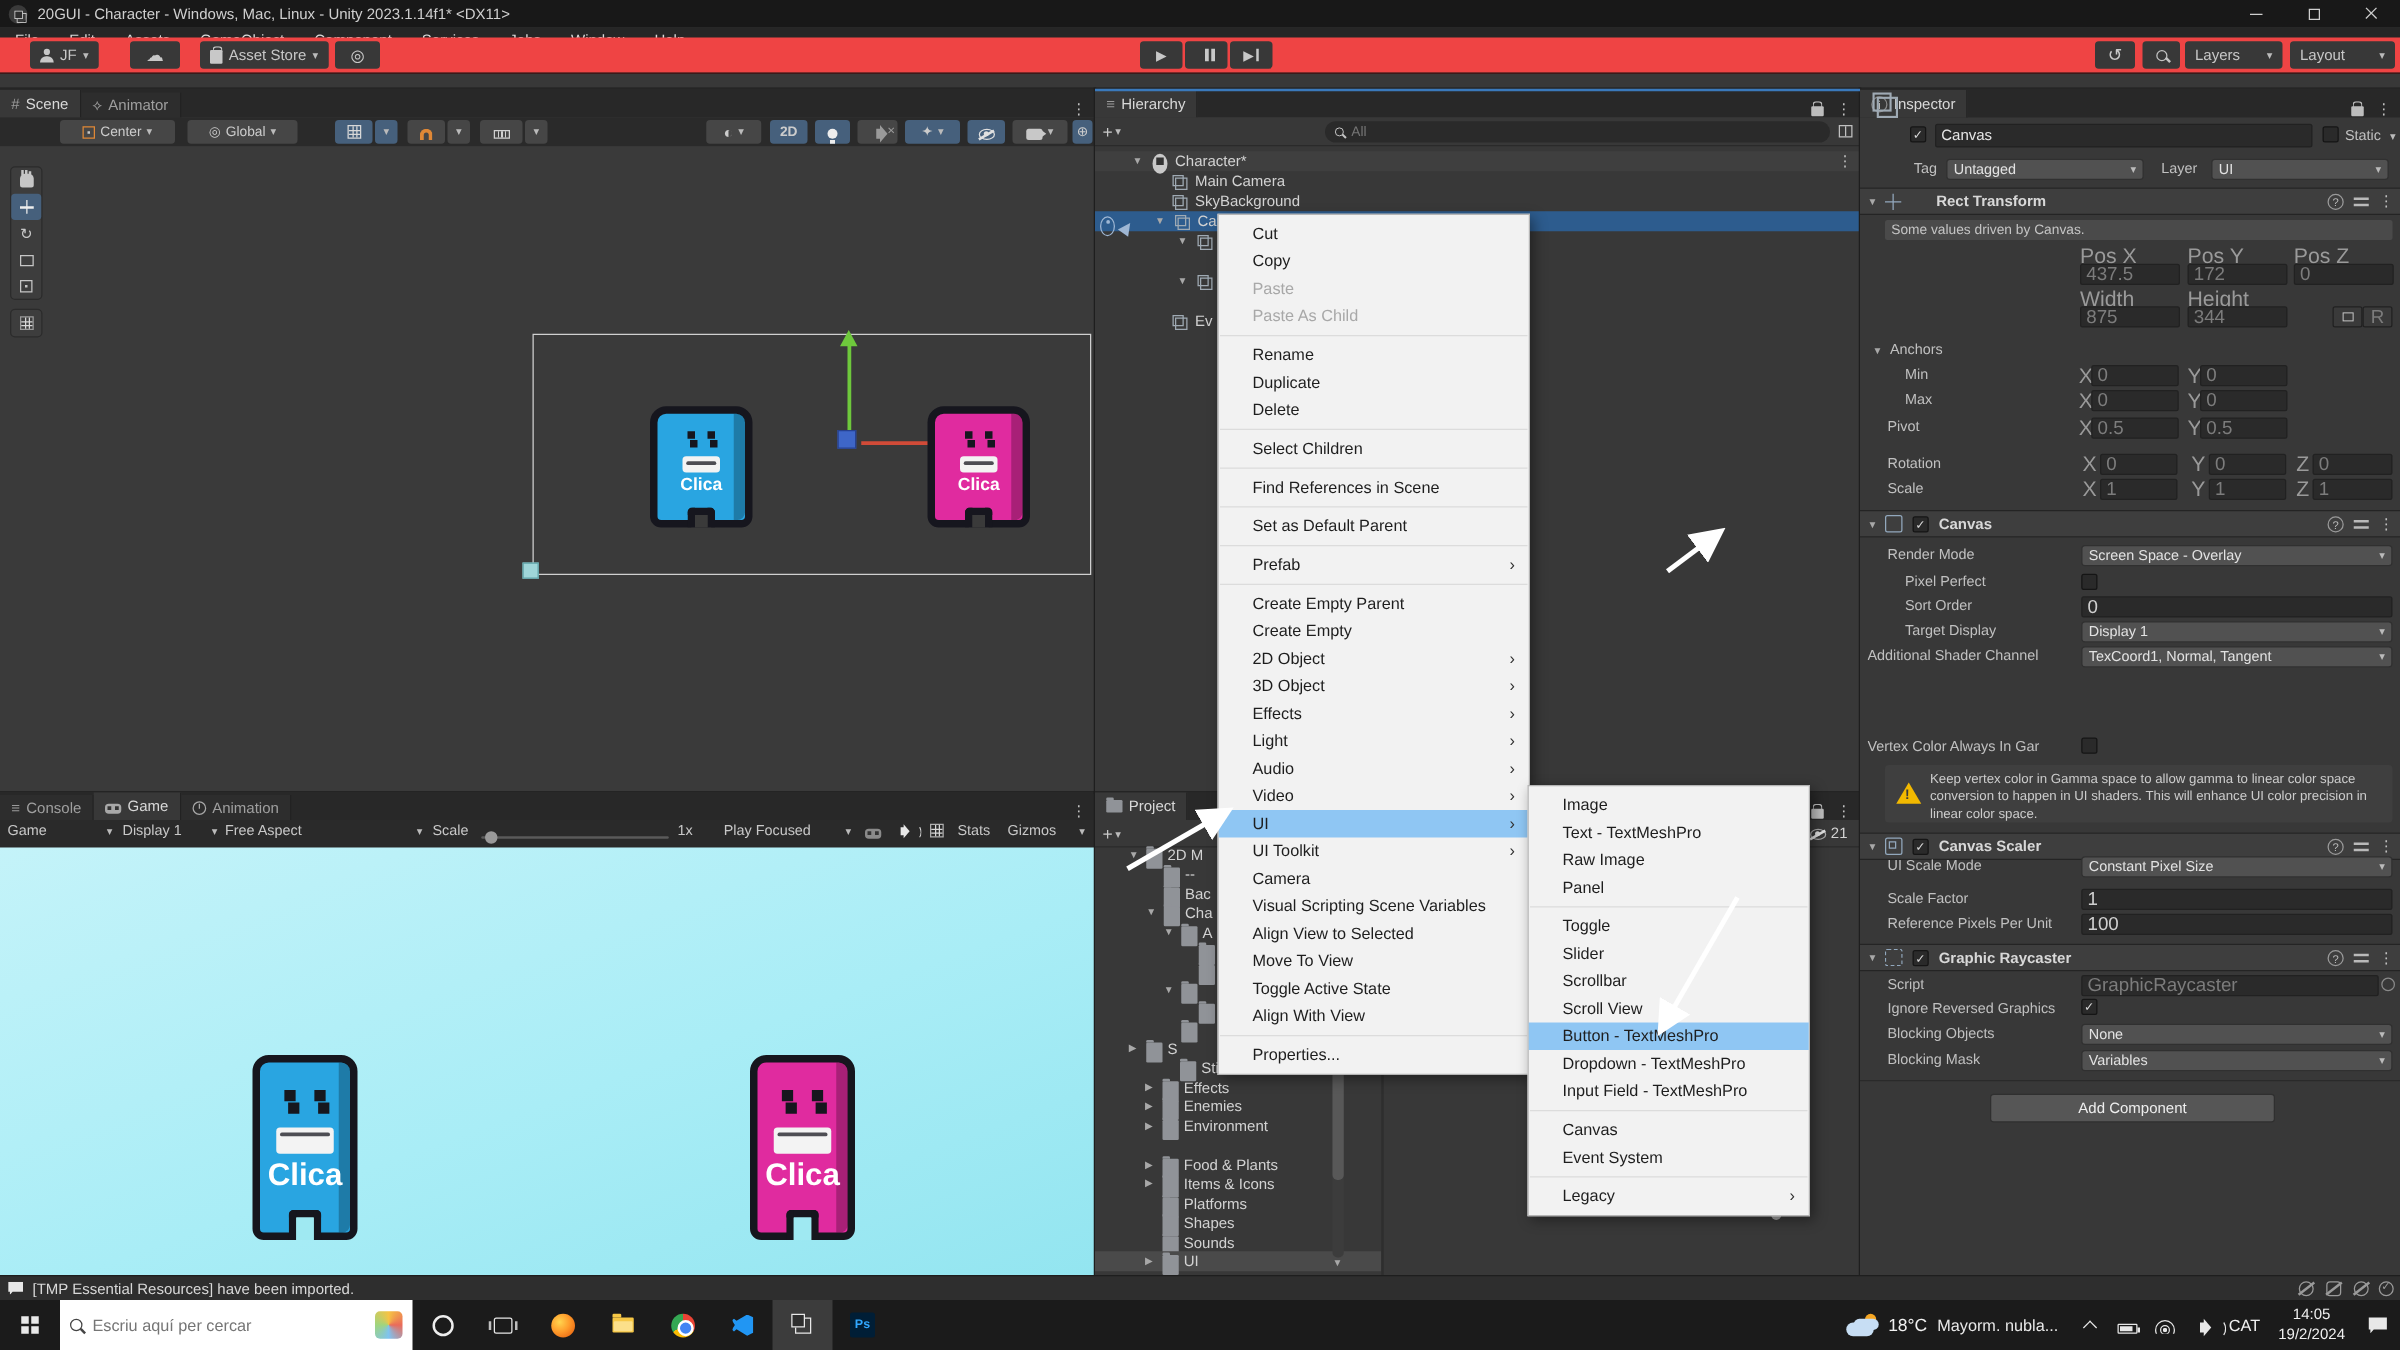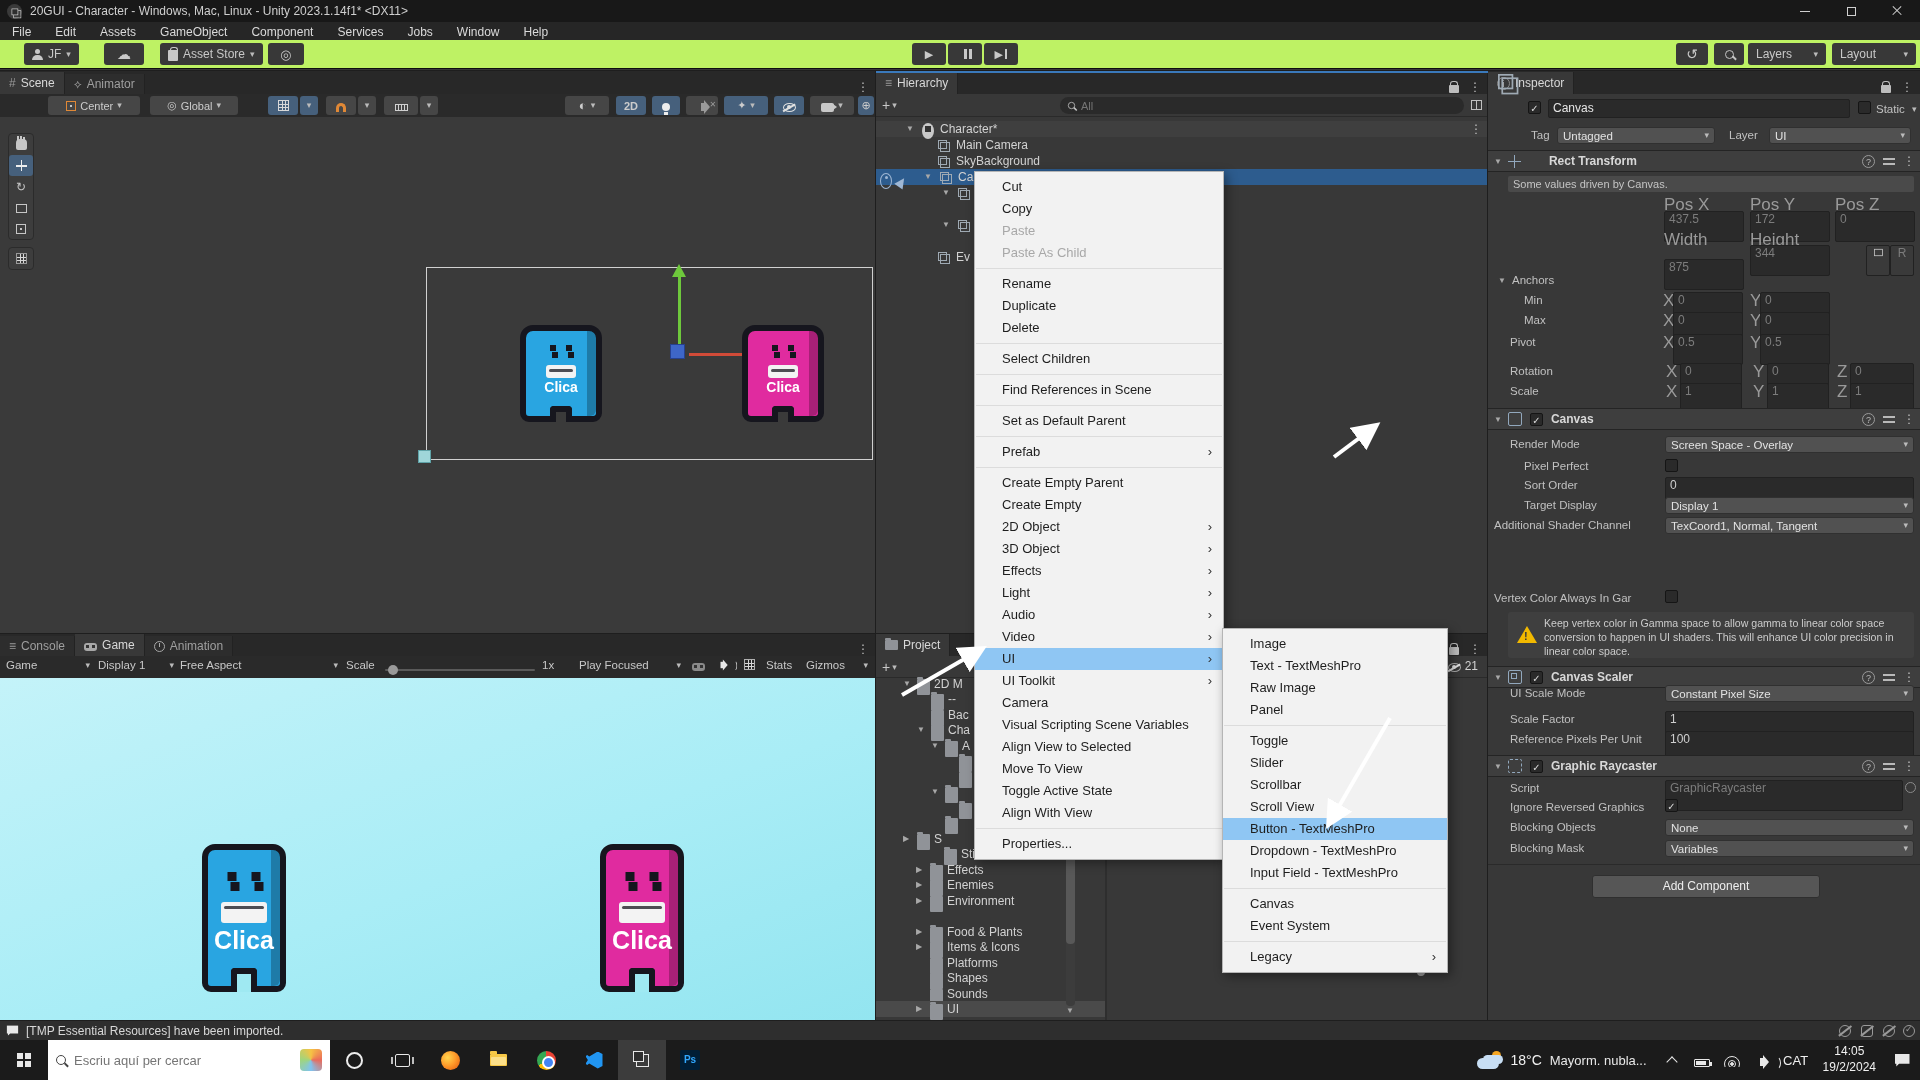--- a/index.html
+++ b/index.html
@@ -10,21 +10,21 @@
 .titlebar{left:0;top:0;width:1920px;height:22px;background:#181818;display:flex;align-items:center;color:#CFCFCF;font-size:12px}
 .u-badge{width:15px;height:15px;border-radius:50%;background:#3A3A3A;margin:0 8px 0 7px;position:relative}
 .winbtns{margin-left:auto;display:flex}
 .wb{width:46px;height:22px;display:flex;align-items:center;justify-content:center;position:relative}
 .wb-min{width:10px;height:1px;background:#CFCFCF}
 .wb-max{width:9px;height:9px;border:1px solid #CFCFCF}
 .wb-x1,.wb-x2{position:absolute;width:12px;height:1.2px;background:#CFCFCF}
 .wb-x1{transform:rotate(45deg)}.wb-x2{transform:rotate(-45deg)}
 .menubar{left:0;top:22px;width:1920px;height:20px;background:#262626;display:flex;align-items:center;color:#DADADA;font-size:12px}
 .mtab{padding:0 12px;height:20px;line-height:20px}
-.topbar{left:0;top:40px;width:1920px;height:29px;background:#bef264;border-bottom:1px solid #0E0E0E}
+.topbar{left:0;top:30px;width:1920px;height:29px;background:#ef4444;border-bottom:1px solid #0E0E0E}
 .tbtn{position:absolute;top:3px;height:22px;background:#383838;border-radius:3px;display:flex;align-items:center;justify-content:center;gap:5px;color:#C8C8C8;padding:0 8px;font-size:12px}
 .caret{font-size:9px;color:#BBB;line-height:1}
 
 .panel{position:absolute;background:#383838;outline:1px solid #1E1E1E}
 .tabs{position:absolute;left:0;top:0;width:100%;height:23px;background:#282828;display:flex;align-items:flex-end}
 .tab{height:20px;padding:0 9px;background:#2D2D2D;color:#9F9F9F;display:flex;align-items:center;gap:5px;border-right:1px solid #222;font-size:12px}
 .tab.on{background:#383838;color:#D8D8D8;height:22px}
 .ptool{position:absolute;left:0;width:100%;background:#383838;border-bottom:1px solid #2A2A2A}
 .kebab{color:#C0C0C0;font-size:12px;letter-spacing:-1px}
 .focusline{position:absolute;left:0;top:0;width:100%;height:2px;background:#3A79BB;z-index:5}
@@ -44,21 +44,21 @@
 .i-cube::before{content:"";position:absolute;left:2px;top:2px;width:8px;height:8px;border:1px solid #9FAAB4}
 .i-cube::after{content:"";position:absolute;left:0;top:0;width:7px;height:7px;border:1px solid #9FAAB4;background:transparent}
 .i-uscene{width:12px;height:12px;top:2px!important;border-radius:50%;background:#C9C9C9}
 .i-uscene::after{content:"";position:absolute;left:3px;top:3px;width:6px;height:6px;background:#333}
 .sel{background:#2D5C8E}
 .i-folder{width:13px;height:10px;top:3px!important;background:#909398;border-radius:1px}
 .i-folder::before{content:"";position:absolute;left:0;top:-2px;width:6px;height:2px;background:#909398;border-radius:1px 1px 0 0}
 
 .dd{background:#515151;border-radius:3px;border:1px solid #303030;color:#E2E2E2;display:flex;align-items:center;padding:0 5px;font-size:11.5px;position:absolute;height:17px}
 .dd .caret{margin-left:auto}
-.nf{position:absolute;height:31px;background:#2A2A2A;border:1px solid #212121;border-radius:2px;padding:0 4px;line-height:15px;color:#CFCFCF;font-size:12px}
+.nf{position:absolute;height:17px;background:#2A2A2A;border:1px solid #212121;border-radius:2px;padding:0 4px;line-height:15px;color:#CFCFCF;font-size:15px}
 .nf.dim,.dim{color:#7C7C7C}
 .axl{position:absolute;color:#9A9A9A;font-size:17px;line-height:17px}
 .ilbl{position:absolute;color:#C0C0C0;font-size:11.5px;line-height:17px;white-space:nowrap;overflow:hidden}
 .chead{position:absolute;left:0;width:100%;height:22px;background:#3E3E3E;border-top:1px solid #242424;border-bottom:1px solid #242424;display:flex;align-items:center;font-size:12px}
 .chead .ttl{font-weight:bold;color:#D8D8D8}
 .cb{position:absolute;width:13px;height:13px;background:#2A2A2A;border:1px solid #151515;border-radius:2px;color:#DADADA;font-size:10px;text-align:center;line-height:13px}
 .cicon{width:14px;height:14px;border:1.5px solid #92A8BD;border-radius:2px;position:relative}
 .warnbox{position:absolute;left:20px;right:6px;background:#3F3F3F;border-radius:3px;color:#CCC;font-size:10.6px;line-height:1.3;padding:5px 6px 5px 36px}
 .i-warn{position:absolute;left:9px;top:50%;margin-top:-9px;width:0;height:0;border-left:10px solid transparent;border-right:10px solid transparent;border-bottom:17px solid #F2B900}
 .i-warn::after{content:"!";position:absolute;left:-3px;top:3px;color:#3A3A3A;font-weight:bold;font-size:11px}
@@ -699,21 +699,21 @@
  </div>
  <div class="note" style="top:105px"><span>Some values driven by Canvas.</span></div>
  <span class="axl dim" style="left:176px;top:125px">Pos X</span>
  <span class="axl dim" style="left:262px;top:125px">Pos Y</span>
  <span class="axl dim" style="left:347px;top:125px">Pos Z</span>
  <div class="nf dim" style="left:176px;top:140px;width:80px"><span>437.5</span></div>
  <div class="nf dim" style="left:262px;top:140px;width:80px"><span>172</span></div>
  <div class="nf dim" style="left:347px;top:140px;width:80px"><span>0</span></div>
  <span class="axl dim" style="left:176px;top:160px">Width</span>
  <span class="axl dim" style="left:262px;top:160px">Height</span>
- <div class="nf dim" style="left:176px;top:188px;width:80px"><span>875</span></div>
+ <div class="nf dim" style="left:176px;top:174px;width:80px"><span>875</span></div>
  <div class="nf dim" style="left:262px;top:174px;width:80px"><span>344</span></div>
  <div class="nf" style="left:378px;top:174px;width:24px;background:#3A3A3A;text-align:center"><span class="i-rect" style="position:relative;display:inline-block;transform:scale(.8)"></span></div>
  <div class="nf dim" style="left:402px;top:174px;width:24px;background:#3A3A3A;text-align:center"><span>R</span></div>
  <span class="fold p" style="left:10px;top:205px">▼</span>
  <span class="ilbl" style="left:24px;top:201px">Anchors</span>
  <span class="ilbl" style="left:36px;top:221px">Min</span>
  <span class="axl dim" style="left:175px;top:221px">X</span>
     <div class="nf dim" style="left:185px;top:221px;width:70px"><span>0</span></div>
  <span class="axl dim" style="left:262px;top:221px">Y</span>
     <div class="nf dim" style="left:272px;top:221px;width:70px"><span>0</span></div>

